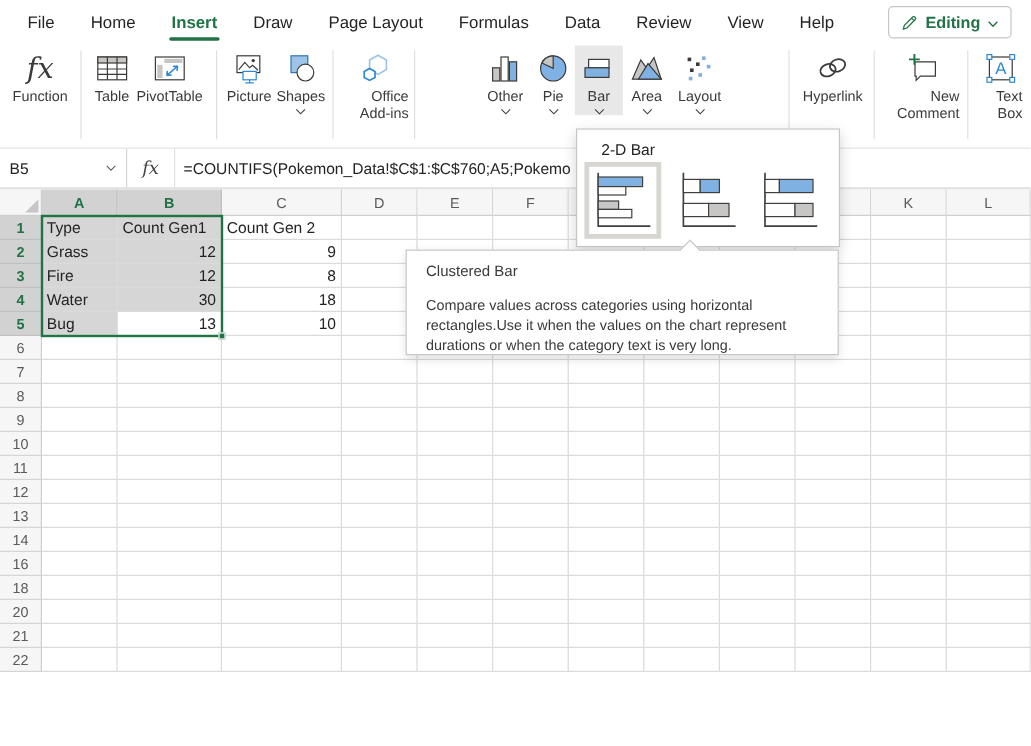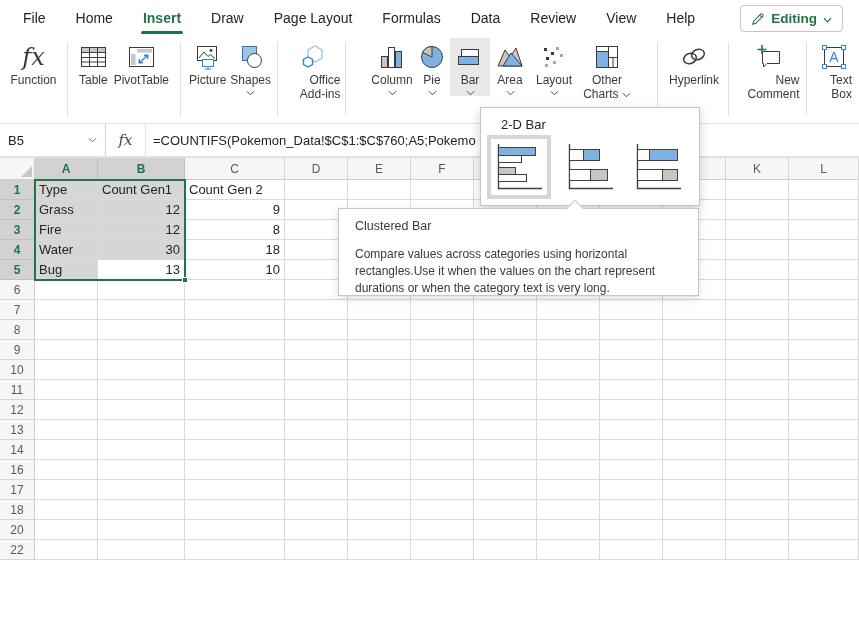--- a/index.html
+++ b/index.html
@@ -177,21 +177,21 @@
 
     <div class="rgroup" style="left:350px; width:306px;">
       <div class="rbtn" style="width:44px">
         <div class="ic">
           <svg width="28" height="28" viewBox="0 0 28 28">
               <rect x="3.5" y="13.5" width="6" height="11" fill="#c8c6c4" stroke="#3b3a39"></rect>
               <rect x="10.5" y="4.5" width="6" height="20" fill="#fff" stroke="#3b3a39"></rect>
               <rect x="17.5" y="8.5" width="6" height="16" fill="#7fb2e2" stroke="#3b3a39"></rect>
             </svg>
         </div>
-        <div class="rlabel">Column</div>
+        <div class="rlabel">Other</div>
         <svg class="chev" viewBox="0 0 10 6">
             <path d="M1 1 L5 5 L9 1" fill="none" stroke="#3b3a39"></path>
           </svg>
       </div>
       <div class="rbtn" style="width:36px">
         <div class="ic">
           <svg width="28" height="28" viewBox="0 0 28 28">
               <circle cx="14" cy="14" r="10.5" fill="#7fb2e2" stroke="#3b3a39"></circle>
               <path d="M14 14 L14 3.5 A10.5 10.5 0 0 0 4.6 9.5 Z" fill="#c8c6c4" stroke="#3b3a39"></path>
             </svg>
@@ -234,32 +234,20 @@
               <rect x="16" y="4" width="3" height="3" fill="#7fb2e2"></rect>
               <rect x="20" y="11" width="3" height="3" fill="#7fb2e2"></rect>
               <rect x="13" y="18" width="3" height="3" fill="#7fb2e2"></rect>
               <rect x="5" y="21" width="3" height="3" fill="#7fb2e2"></rect>
             </svg>
         </div>
         <div class="rlabel">Layout</div>
         <svg class="chev" viewBox="0 0 10 6">
             <path d="M1 1 L5 5 L9 1" fill="none" stroke="#3b3a39"></path>
           </svg>
-      </div>
-      <div class="rbtn" style="width:58px">
-        <div class="ic">
-          <svg width="28" height="28" viewBox="0 0 28 28">
-              <rect x="3.5" y="3.5" width="21" height="21" fill="#fff" stroke="#3b3a39"></rect>
-              <rect x="3.5" y="8.5" width="12" height="16" fill="#7fb2e2" stroke="#3b3a39"></rect>
-              <path d="M15.5 3.5 V24.5 M15.5 14.5 H24.5 M20 14.5 V24.5" stroke="#3b3a39" fill="none"></path>
-            </svg>
-        </div>
-        <div class="rlabel" style="width:50px"><span>Other Charts</span> <svg class="chev" style="display:inline-block;margin:0" viewBox="0 0 10 6">
-              <path d="M1 1 L5 5 L9 1" fill="none" stroke="#3b3a39"></path>
-            </svg></div>
       </div>
     </div>
 
     <div class="rgroup" style="left:660px; width:68px;">
       <div class="rbtn">
         <div class="ic">
           <svg width="30" height="26" viewBox="0 0 30 26">
               <ellipse cx="11" cy="14.5" rx="6.5" ry="5" fill="none" stroke="#3b3a39" stroke-width="1.5" transform="rotate(-20 11 14.5)"></ellipse>
               <ellipse cx="19" cy="10.5" rx="6.5" ry="5" fill="none" stroke="#3b3a39" stroke-width="1.5" transform="rotate(-20 19 10.5)"></ellipse>
             </svg>
@@ -553,51 +541,51 @@
         <div class="cell" style="width: 63px; height: 20px;"></div>
         <div class="cell" style="width: 63px; height: 20px;"></div>
         <div class="cell" style="width: 63px; height: 20px;"></div>
         <div class="cell" style="width: 63px; height: 20px;"></div>
         <div class="cell" style="width: 63px; height: 20px;"></div>
         <div class="cell" style="width: 63px; height: 20px;"></div>
         <div class="cell" style="width: 63px; height: 20px;"></div>
         <div class="cell" style="width: 70px; height: 20px;"></div>
       </div>
       <div style="display: flex;">
-        <div class="rowhdr" style="width: 35px; height: 20px;">17</div>
-        <div class="cell" style="width: 63px; height: 20px;"></div>
-        <div class="cell" style="width: 87px; height: 20px;"></div>
-        <div class="cell" style="width: 100px; height: 20px;"></div>
-        <div class="cell" style="width: 63px; height: 20px;"></div>
-        <div class="cell" style="width: 63px; height: 20px;"></div>
-        <div class="cell" style="width: 63px; height: 20px;"></div>
-        <div class="cell" style="width: 63px; height: 20px;"></div>
-        <div class="cell" style="width: 63px; height: 20px;"></div>
-        <div class="cell" style="width: 63px; height: 20px;"></div>
-        <div class="cell" style="width: 63px; height: 20px;"></div>
-        <div class="cell" style="width: 63px; height: 20px;"></div>
-        <div class="cell" style="width: 70px; height: 20px;"></div>
-      </div>
-      <div style="display: flex;">
         <div class="rowhdr" style="width: 35px; height: 20px;">18</div>
         <div class="cell" style="width: 63px; height: 20px;"></div>
         <div class="cell" style="width: 87px; height: 20px;"></div>
         <div class="cell" style="width: 100px; height: 20px;"></div>
         <div class="cell" style="width: 63px; height: 20px;"></div>
         <div class="cell" style="width: 63px; height: 20px;"></div>
         <div class="cell" style="width: 63px; height: 20px;"></div>
         <div class="cell" style="width: 63px; height: 20px;"></div>
         <div class="cell" style="width: 63px; height: 20px;"></div>
         <div class="cell" style="width: 63px; height: 20px;"></div>
         <div class="cell" style="width: 63px; height: 20px;"></div>
         <div class="cell" style="width: 63px; height: 20px;"></div>
         <div class="cell" style="width: 70px; height: 20px;"></div>
       </div>
       <div style="display: flex;">
         <div class="rowhdr" style="width: 35px; height: 20px;">20</div>
+        <div class="cell" style="width: 63px; height: 20px;"></div>
+        <div class="cell" style="width: 87px; height: 20px;"></div>
+        <div class="cell" style="width: 100px; height: 20px;"></div>
+        <div class="cell" style="width: 63px; height: 20px;"></div>
+        <div class="cell" style="width: 63px; height: 20px;"></div>
+        <div class="cell" style="width: 63px; height: 20px;"></div>
+        <div class="cell" style="width: 63px; height: 20px;"></div>
+        <div class="cell" style="width: 63px; height: 20px;"></div>
+        <div class="cell" style="width: 63px; height: 20px;"></div>
+        <div class="cell" style="width: 63px; height: 20px;"></div>
+        <div class="cell" style="width: 63px; height: 20px;"></div>
+        <div class="cell" style="width: 70px; height: 20px;"></div>
+      </div>
+      <div style="display: flex;">
+        <div class="rowhdr" style="width: 35px; height: 20px;">21</div>
         <div class="cell" style="width: 63px; height: 20px;"></div>
         <div class="cell" style="width: 87px; height: 20px;"></div>
         <div class="cell" style="width: 100px; height: 20px;"></div>
         <div class="cell" style="width: 63px; height: 20px;"></div>
         <div class="cell" style="width: 63px; height: 20px;"></div>
         <div class="cell" style="width: 63px; height: 20px;"></div>
         <div class="cell" style="width: 63px; height: 20px;"></div>
         <div class="cell" style="width: 63px; height: 20px;"></div>
         <div class="cell" style="width: 63px; height: 20px;"></div>
         <div class="cell" style="width: 63px; height: 20px;"></div>

